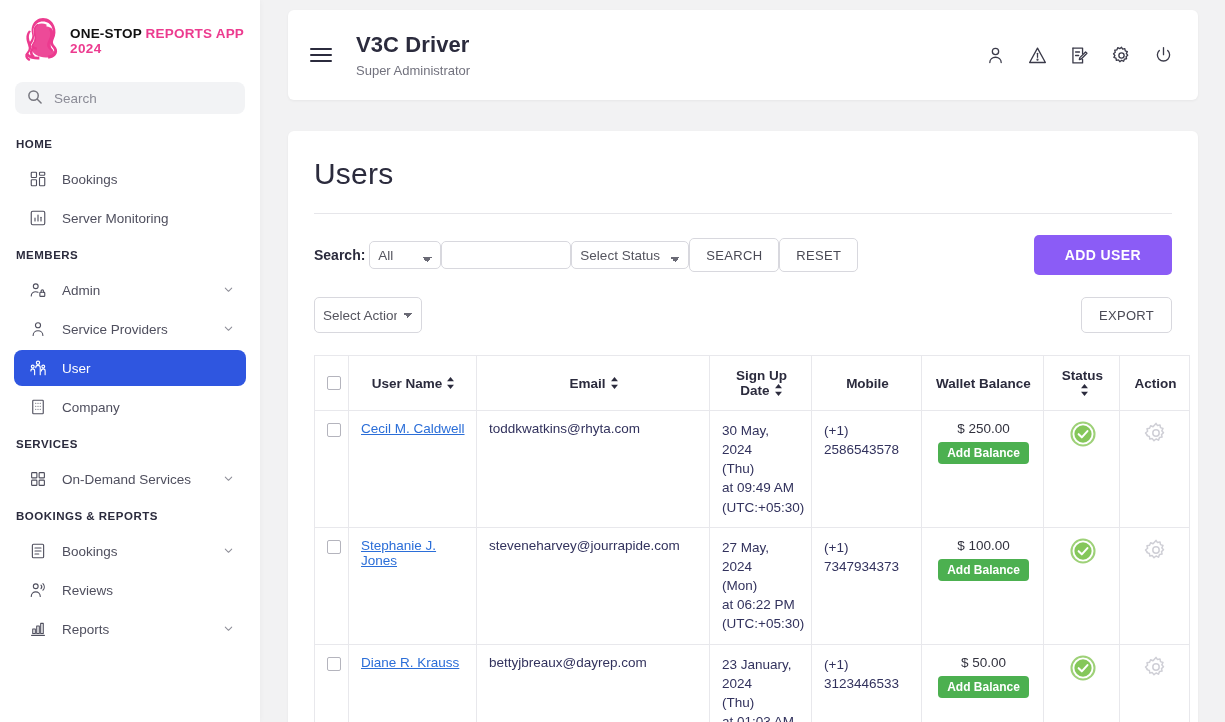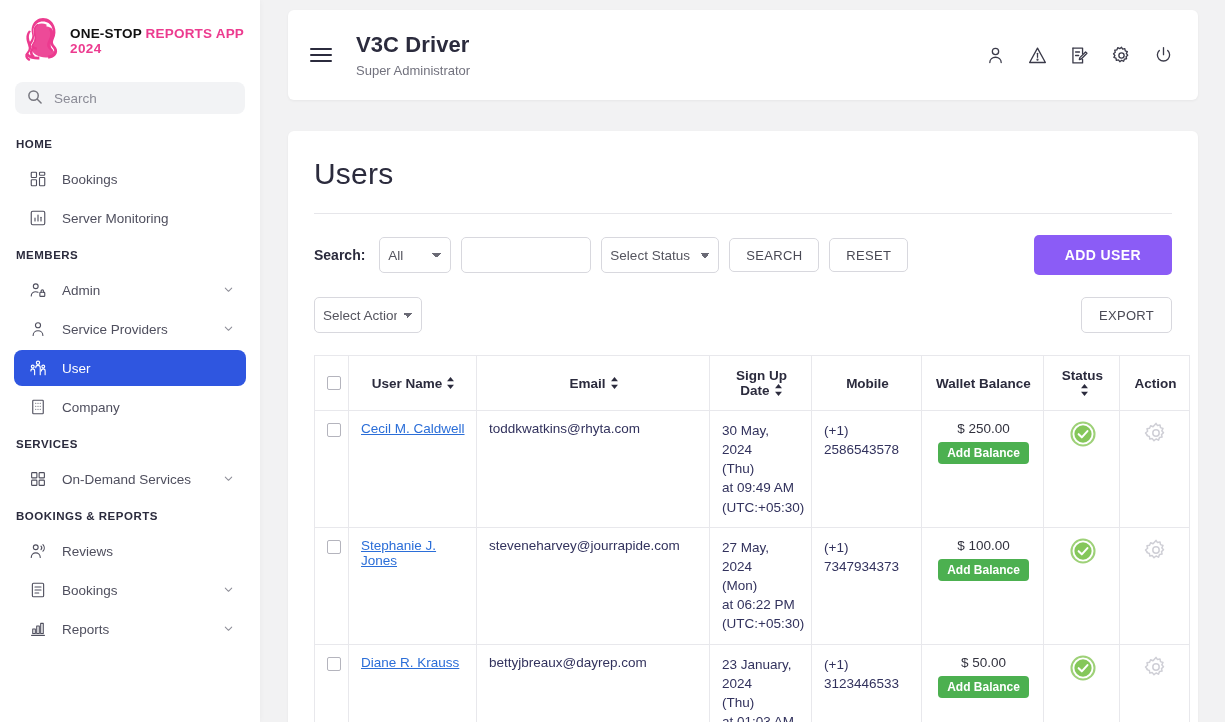--- a/index.html
+++ b/index.html
@@ -96,24 +96,24 @@
     background: #fff; border-radius: 6px;
     margin-top: 31px;
     padding: 26px 26px 0 26px;
     height: 601px;
     box-shadow: 0 1px 3px rgba(0,0,0,.05);
     overflow: hidden;
   }
   .page-title { font-size: 30px; font-weight: normal; color: #2b2b3d; letter-spacing: .2px; }
   .title-rule { border: 0; border-top: 1px solid #e6e6ea; margin: 22px 0 0 0; }
 
-  .filters { display: flex; align-items: center; margin-top: 21px; gap: 10px; }
+  .filters { display: flex; align-items: center; margin-top: 21px; gap: 0; }
   .filters .flabel { font-size: 14px; font-weight: bold; color: #2b2b3d; margin-right: 4px; }
   .fld {
-    height: 36px; border: 1px solid #d8d8de; border-radius: 5px;
+    height: 28px; border: 1px solid #d8d8de; border-radius: 5px;
     background: #fff; font-family: "Liberation Sans", sans-serif;
     font-size: 13.5px; color: #55555f; padding: 0 8px; outline: none;
   }
   select.fld { -webkit-appearance: none; appearance: none; padding-right: 24px;
     background-image: linear-gradient(45deg, transparent 50%, #6a6a75 50%), linear-gradient(135deg, #6a6a75 50%, transparent 50%);
     background-position: calc(100% - 13px) 15px, calc(100% - 8px) 15px;
     background-size: 5px 5px, 5px 5px; background-repeat: no-repeat; }
   .sel-all { width: 72px; }
   .txt-search { width: 130px; }
   .sel-status { width: 118px; }
@@ -310,41 +310,41 @@
           </span>
           <span class="lbl">On-Demand Services</span>
           <span class="chev"><svg width="11" height="11" viewBox="0 0 24 24" fill="none" stroke="currentColor" stroke-width="2.2" stroke-linecap="round" stroke-linejoin="round">
               <polyline points="5,9 12,16 19,9"></polyline>
             </svg></span>
         </div>
         <div class="nav-section">BOOKINGS &amp; REPORTS</div>
         <div class="nav-item">
           <span class="ico">
             <svg width="18" height="18" viewBox="0 0 24 24" fill="none" stroke="#4f4f5e" stroke-width="1.5" stroke-linecap="round" stroke-linejoin="round">
+              <rect x="4.5" y="3" width="15" height="18" rx="1.5"></rect>
+              <line x1="8" y1="8" x2="16" y2="8"></line>
+              <line x1="8" y1="12" x2="16" y2="12"></line>
+              <line x1="8" y1="16" x2="13" y2="16"></line>
+            </svg>
+          </span>
+          <span class="lbl">Bookings</span>
+          <span class="chev"><svg width="11" height="11" viewBox="0 0 24 24" fill="none" stroke="currentColor" stroke-width="2.2" stroke-linecap="round" stroke-linejoin="round">
+              <polyline points="5,9 12,16 19,9"></polyline>
+            </svg></span>
+        </div>
+        <div class="nav-item">
+          <span class="ico">
+            <svg width="18" height="18" viewBox="0 0 24 24" fill="none" stroke="#4f4f5e" stroke-width="1.5" stroke-linecap="round" stroke-linejoin="round">
               <circle cx="9" cy="7" r="3.2"></circle>
               <path d="M3 20.5c0-3.5 2.7-6 6-6s6 2.5 6 6"></path>
               <path d="M16 5.5a3.4 3.4 0 0 1 0 4.6"></path>
               <path d="M18.6 3.4a6.5 6.5 0 0 1 0 8.9"></path>
             </svg>
           </span>
           <span class="lbl">Reviews</span>
-        </div>
-        <div class="nav-item">
-          <span class="ico">
-            <svg width="18" height="18" viewBox="0 0 24 24" fill="none" stroke="#4f4f5e" stroke-width="1.5" stroke-linecap="round" stroke-linejoin="round">
-              <rect x="4.5" y="3" width="15" height="18" rx="1.5"></rect>
-              <line x1="8" y1="8" x2="16" y2="8"></line>
-              <line x1="8" y1="12" x2="16" y2="12"></line>
-              <line x1="8" y1="16" x2="13" y2="16"></line>
-            </svg>
-          </span>
-          <span class="lbl">Bookings</span>
-          <span class="chev"><svg width="11" height="11" viewBox="0 0 24 24" fill="none" stroke="currentColor" stroke-width="2.2" stroke-linecap="round" stroke-linejoin="round">
-              <polyline points="5,9 12,16 19,9"></polyline>
-            </svg></span>
         </div>
         <div class="nav-item">
           <span class="ico">
             <svg width="18" height="18" viewBox="0 0 24 24" fill="none" stroke="#4f4f5e" stroke-width="1.5" stroke-linecap="round" stroke-linejoin="round">
               <line x1="3.5" y1="20.5" x2="20.5" y2="20.5"></line>
               <rect x="5" y="12" width="3.4" height="6"></rect>
               <rect x="10.3" y="8" width="3.4" height="10"></rect>
               <rect x="15.6" y="4.5" width="3.4" height="13.5"></rect>
             </svg>
           </span>

